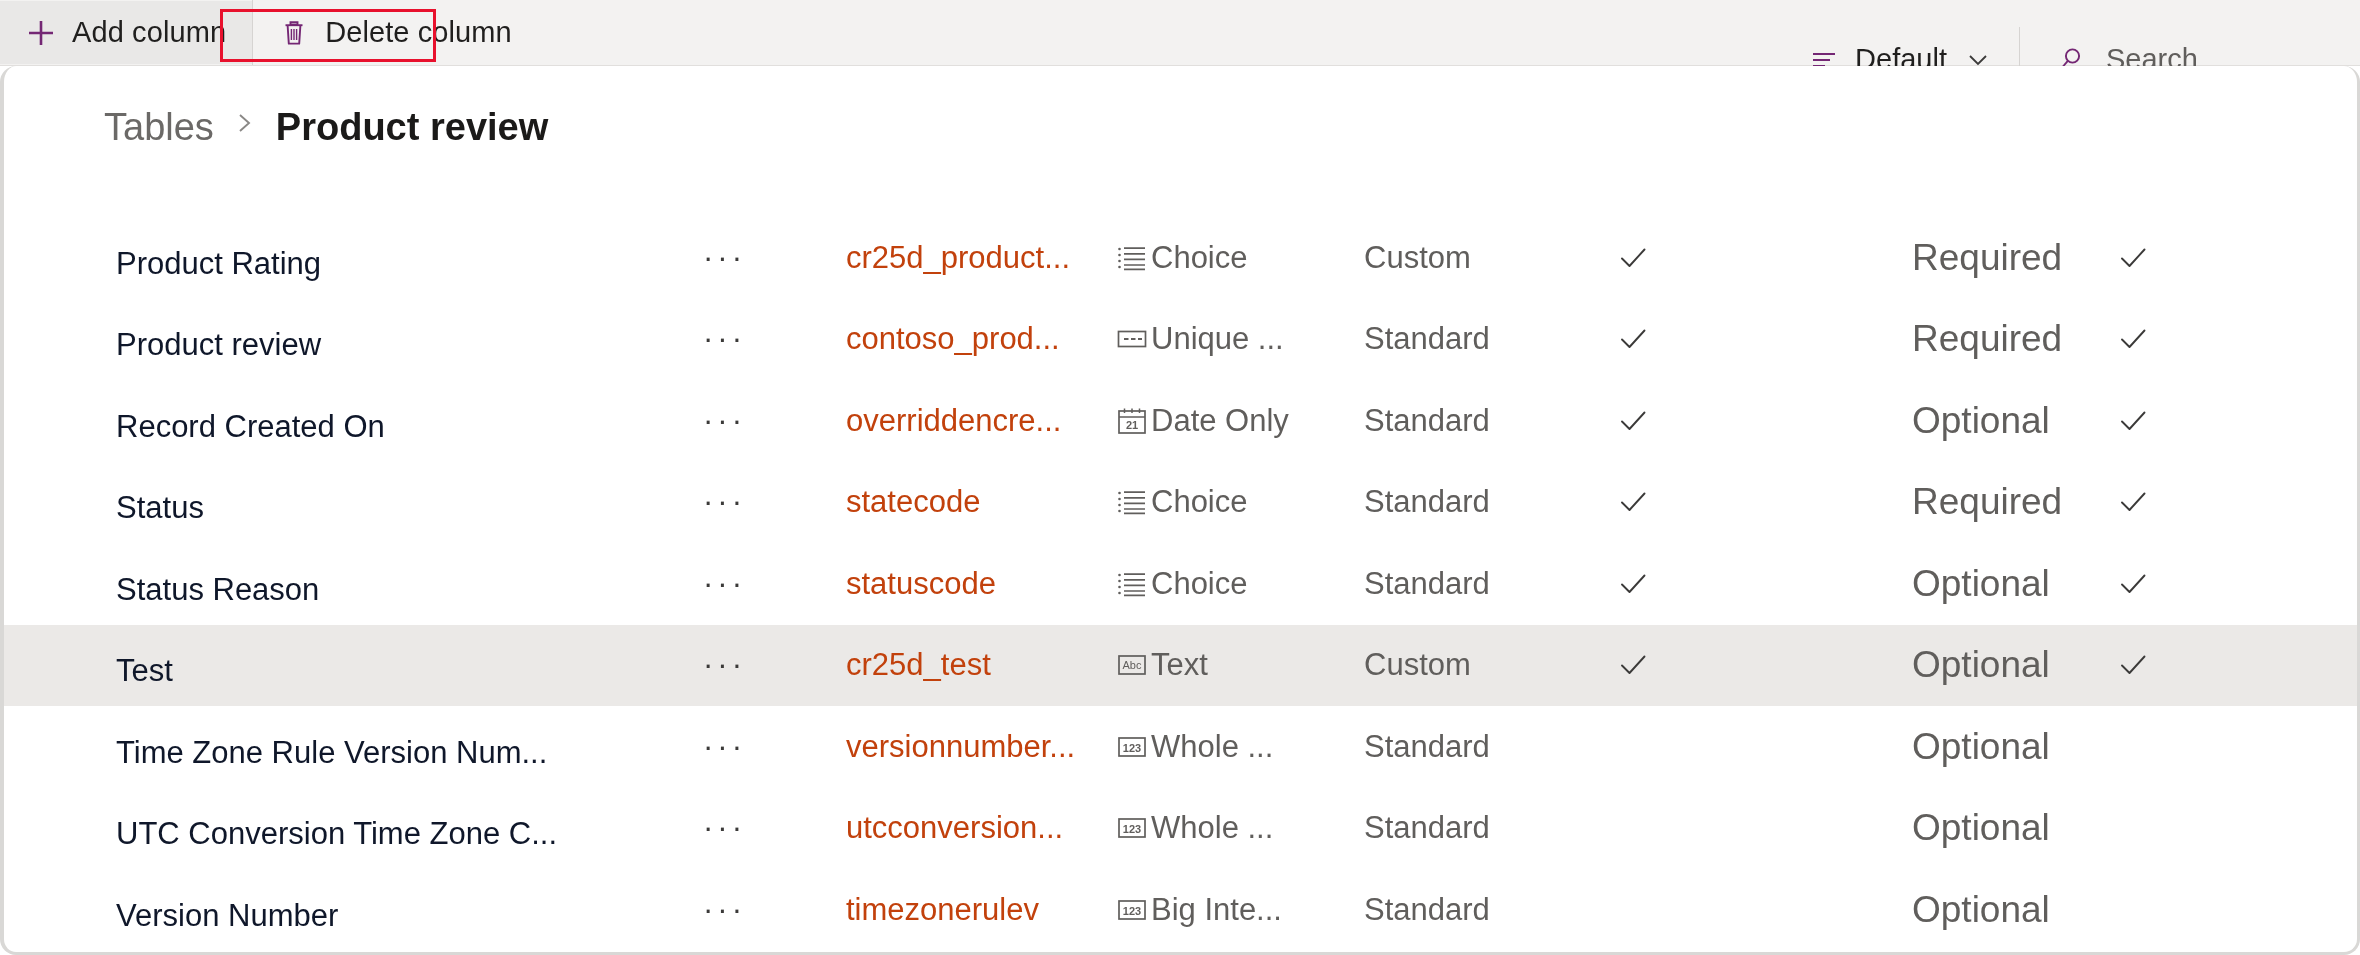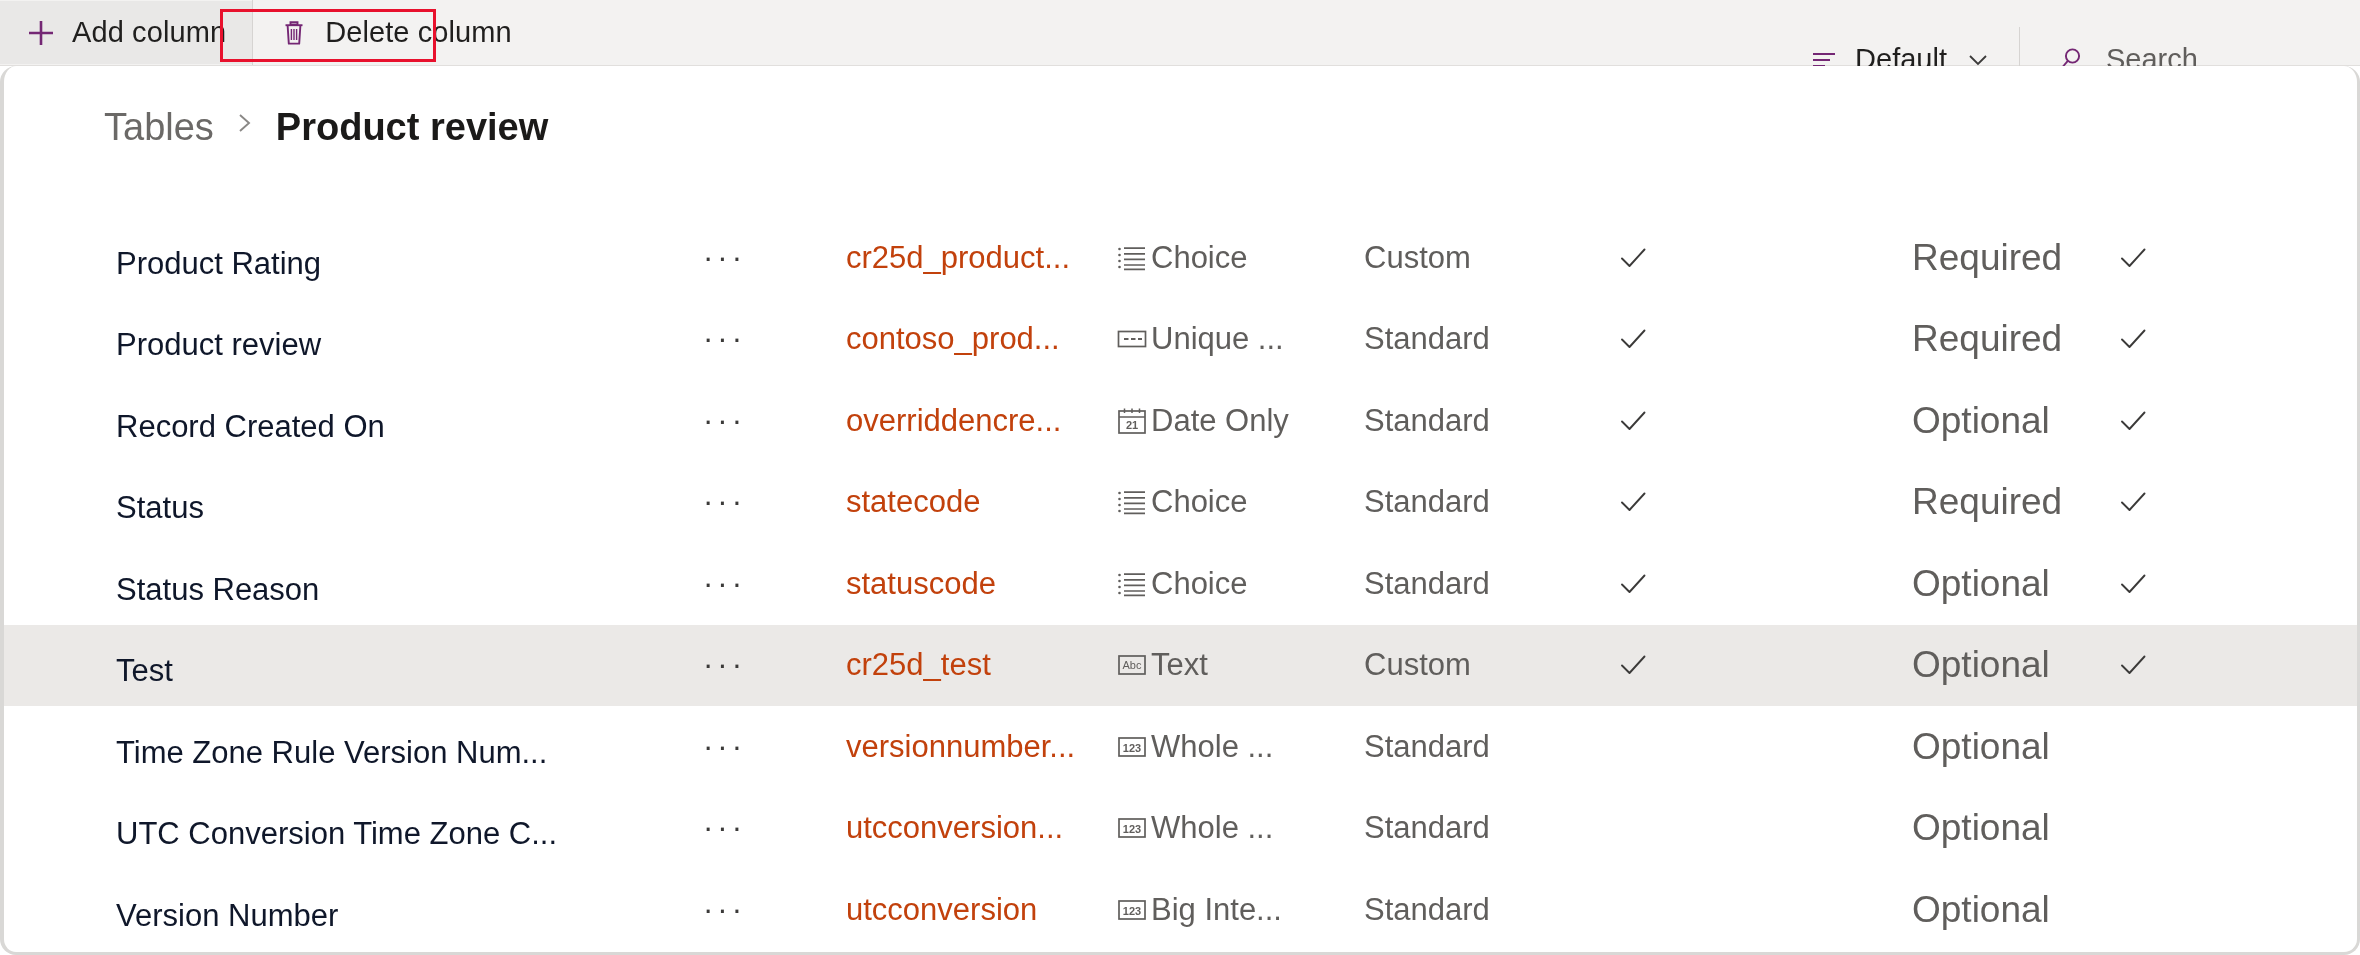--- a/index.html
+++ b/index.html
@@ -489,21 +489,21 @@
     </div>
     <div class="cell c-created">Standard</div>
     <div class="cell c-check1"></div>
     <div class="cell c-req">Optional</div>
     <div class="cell c-check2"></div>
   </div>
 
   <div class="row">
     <div class="cell c-display">Version Number</div>
     <div class="cell c-ellipsis">···</div>
-    <div class="cell c-logical">utcconversion</div>
+    <div class="cell c-logical">timezonerulev</div>
     <div class="cell c-type">
       <span class="tico">
             <svg width="34" height="34" viewBox="0 0 34 34">
       <rect x="4" y="8" width="26" height="18" stroke="#605e5c" stroke-width="1.7" fill="none"></rect>
       <text x="17" y="21.5" font-family="Liberation Sans, sans-serif" font-size="11" font-weight="bold" fill="#605e5c" text-anchor="middle">123</text>
     </svg>
           </span>
       <span>Big Inte...</span>
     </div>
     <div class="cell c-created">Standard</div>

